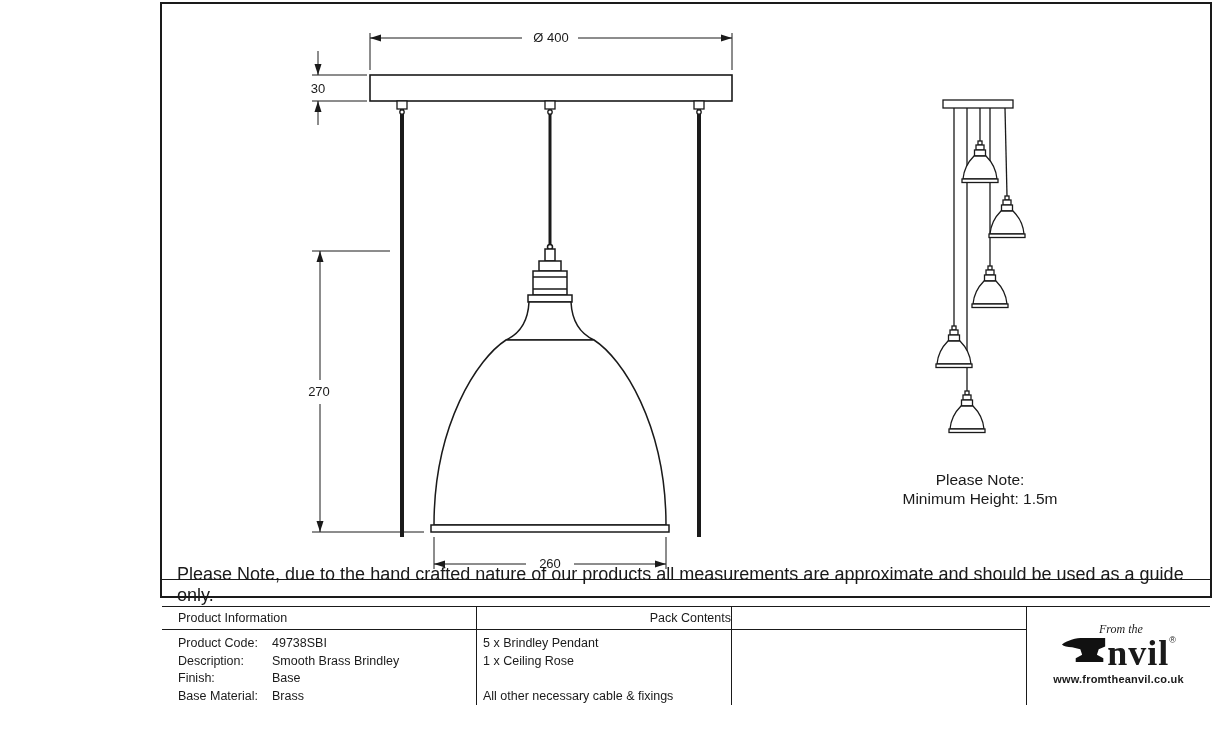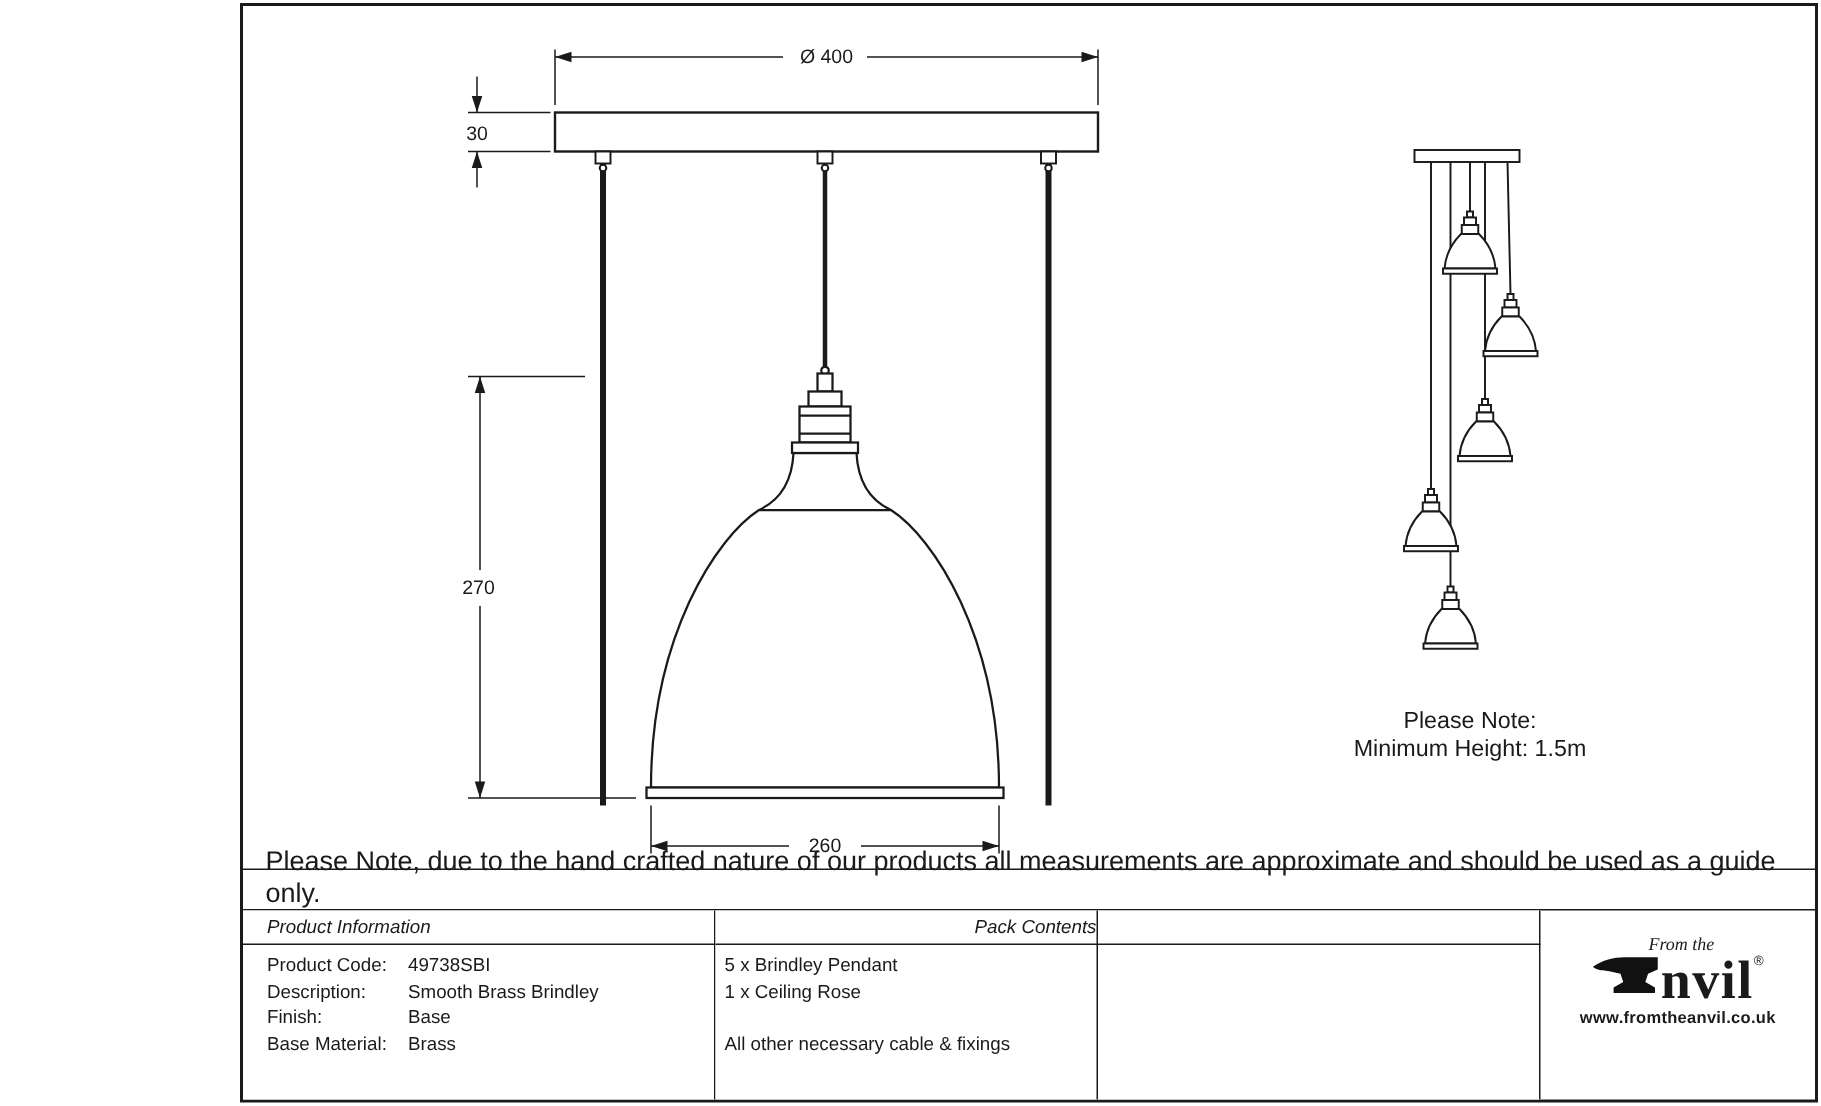--- a/index.html
+++ b/index.html
@@ -6,21 +6,21 @@
   html, body { width: 1214px; height: 737px; background: #fff; }
   body {
     font-family: "Liberation Sans", sans-serif;
     color: #1a1a1a;
     position: relative;
     overflow: hidden;
   }
   .sheet {
     position: absolute;
     left: 160px; top: 2px;
-    width: 1052px; height: 733px;
+    width: 1052px; height: 596px;
     border: 2px solid #1a1a1a;
     background: #fff;
     display: flex;
     flex-direction: column;
   }
   .drawing-area { height: 575px; position: relative; }
   .tech-svg { display: block; font-family: "Liberation Sans", sans-serif; }
   .mini { stroke: #1a1a1a; fill: #fff; stroke-width: 1.3; }
 
   .disclaimer-row {
@@ -37,21 +37,20 @@
     grid-template-columns: 315px 255px 295px 1fr;
     grid-template-rows: 23px 1fr;
     border-top: 1px solid #1a1a1a;
   }
   .cell { border-right: 1px solid #1a1a1a; background: #fff; }
   .header-cell {
     border-bottom: 1px solid #1a1a1a;
     font-size: 12.5px;
     display: flex;
     align-items: center;
-    font-style: italic;
   }
   .pad-lg { padding-left: 16px; }
   .pad-sm { padding-left: 6px; justify-content: flex-end; }
   .body-cell { font-size: 12.5px; padding-top: 5px; }
   .info-row { display: flex; line-height: 17.5px; min-height: 17.5px; }
   .info-label { width: 94px; flex: 0 0 94px; }
   .info-value { flex: 1; }
   .pack-line { line-height: 17.5px; min-height: 17.5px; }
 
   .logo-cell {

